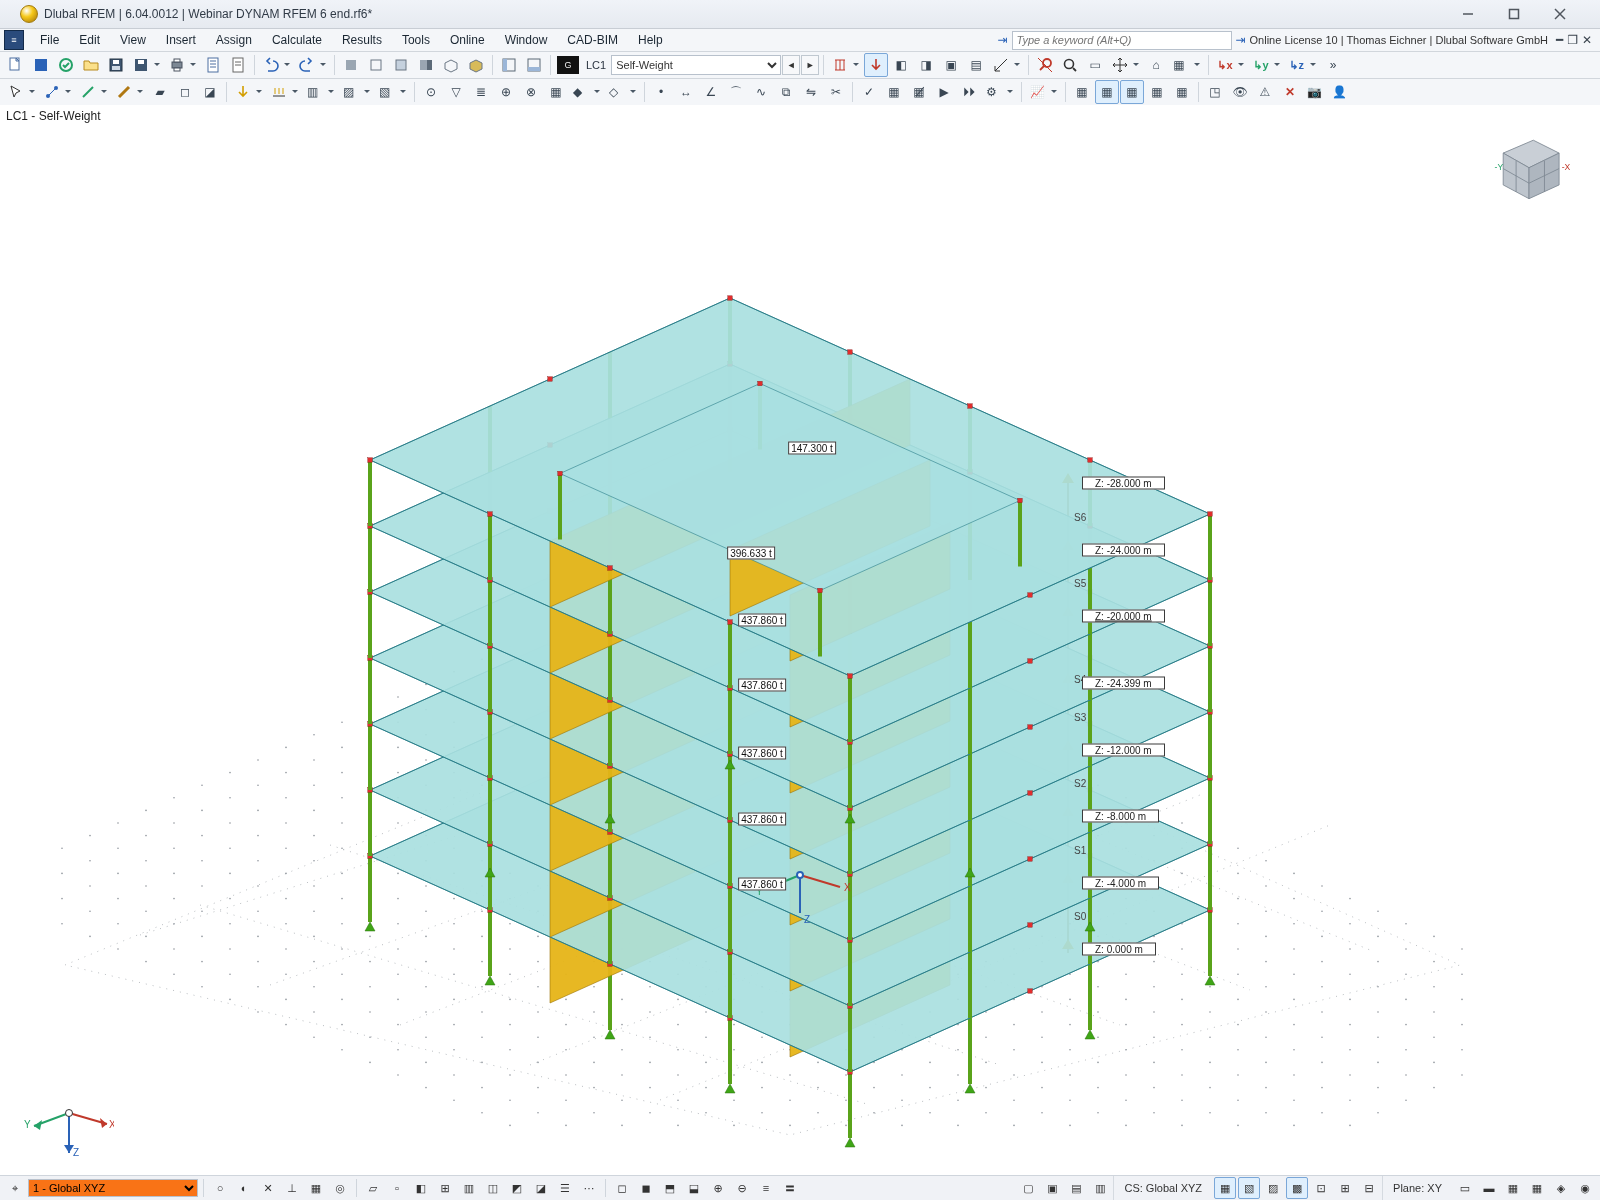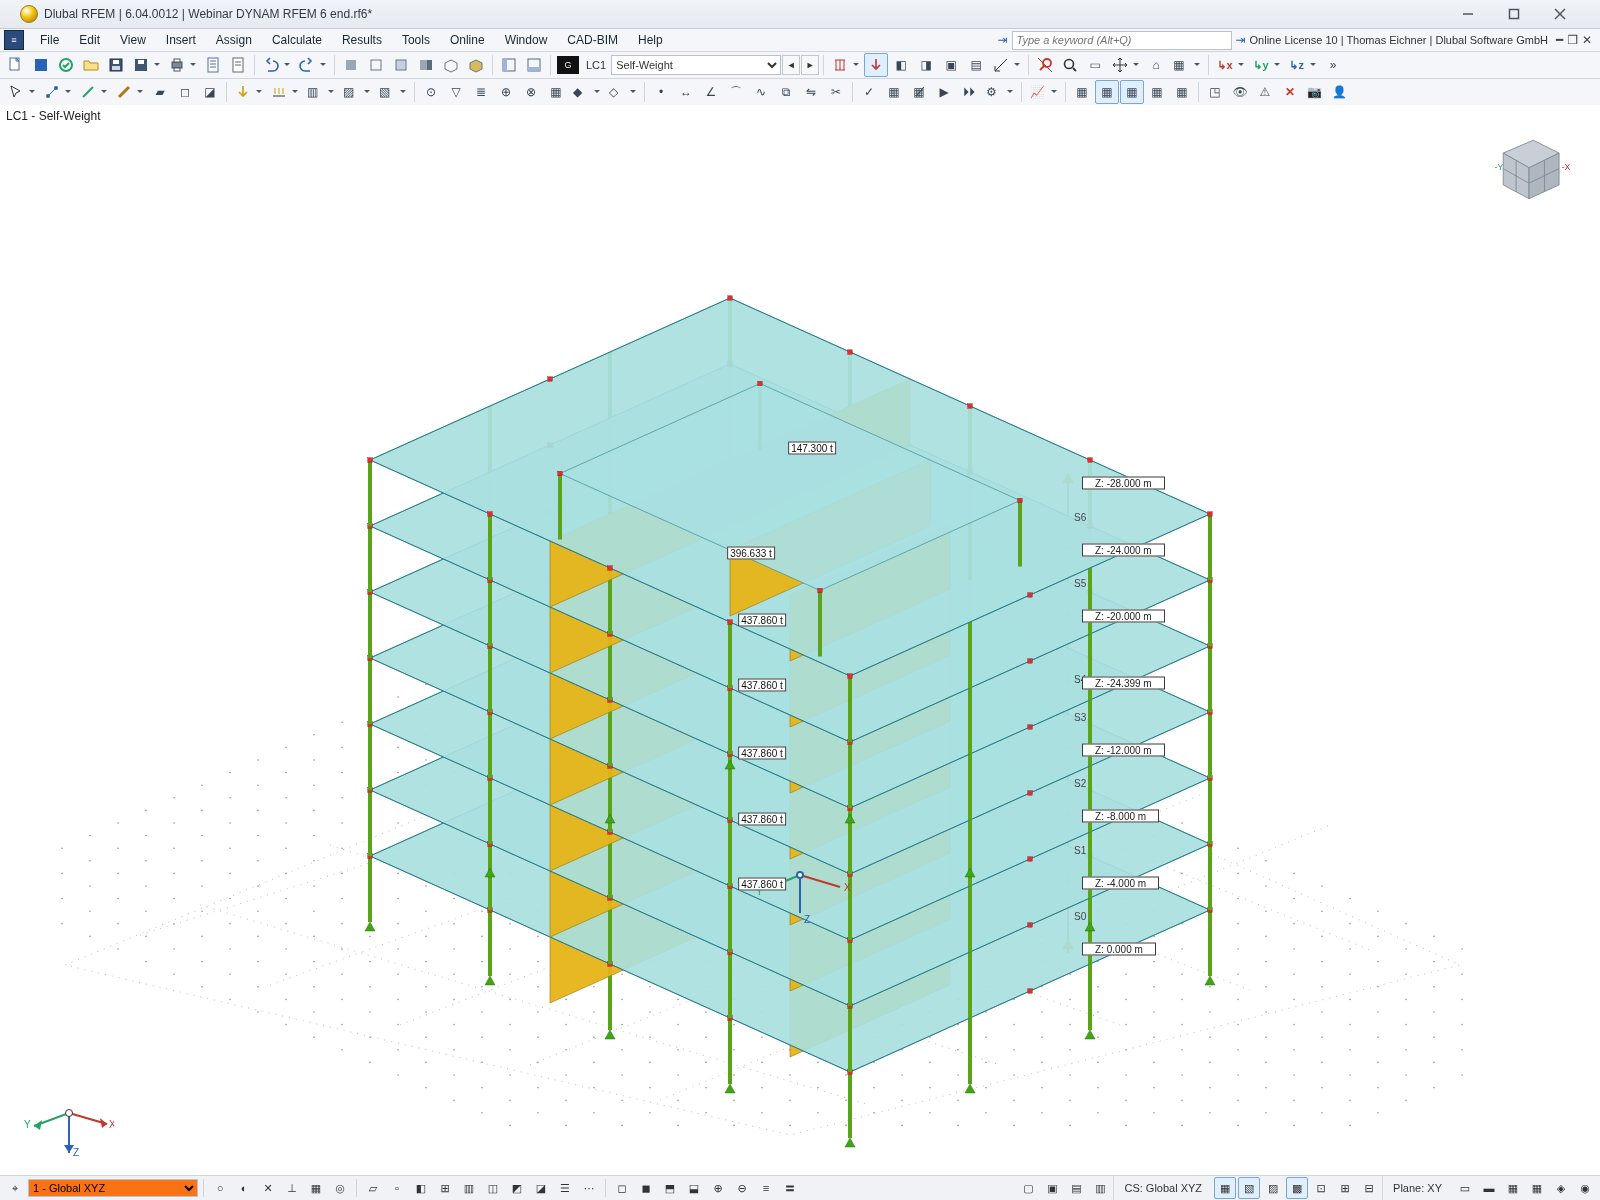--- a/index.html
+++ b/index.html
@@ -1417,21 +1417,21 @@
       <span class="masslabel" style="left: 762px; top: 648px;">437.860 t</span>
       <span class="masslabel" style="left: 762px; top: 714px;">437.860 t</span>
       <span class="masslabel" style="left: 762px; top: 779px;">437.860 t</span>
     </div>
 
   <div id="z-labels">
       <span class="zlabel" style="left: 1082px; top: 378px;">Z: -28.000 m</span>
       <span class="slabel" style="left: 1074px; top: 411.5px;">S6</span>
       <span class="zlabel" style="left: 1082px; top: 445px;">Z: -24.000 m</span>
       <span class="slabel" style="left: 1074px; top: 478px;">S5</span>
-      <span class="zlabel" style="left: 1082px; top: 511px;">Z: -20.000 m</span>
+      <span class="zlabel" style="left: 1082px; top: 511px; text-decoration: underline;">Z: -20.000 m</span>
       <span class="slabel" style="left: 1074px; top: 574px;">S4</span>
       <span class="zlabel" style="left: 1082px; top: 578px;">Z: -24.399 m</span>
       <span class="slabel" style="left: 1074px; top: 611.5px;">S3</span>
       <span class="zlabel" style="left: 1082px; top: 645px;">Z: -12.000 m</span>
       <span class="slabel" style="left: 1074px; top: 678px;">S2</span>
       <span class="zlabel" style="left: 1082px; top: 711px;">Z: -8.000 m</span>
       <span class="slabel" style="left: 1074px; top: 744.5px;">S1</span>
       <span class="zlabel" style="left: 1082px; top: 778px;">Z: -4.000 m</span>
       <span class="slabel" style="left: 1074px; top: 811px;">S0</span>
       <span class="zlabel" style="left: 1082px; top: 844px;">Z: 0.000 m</span>

